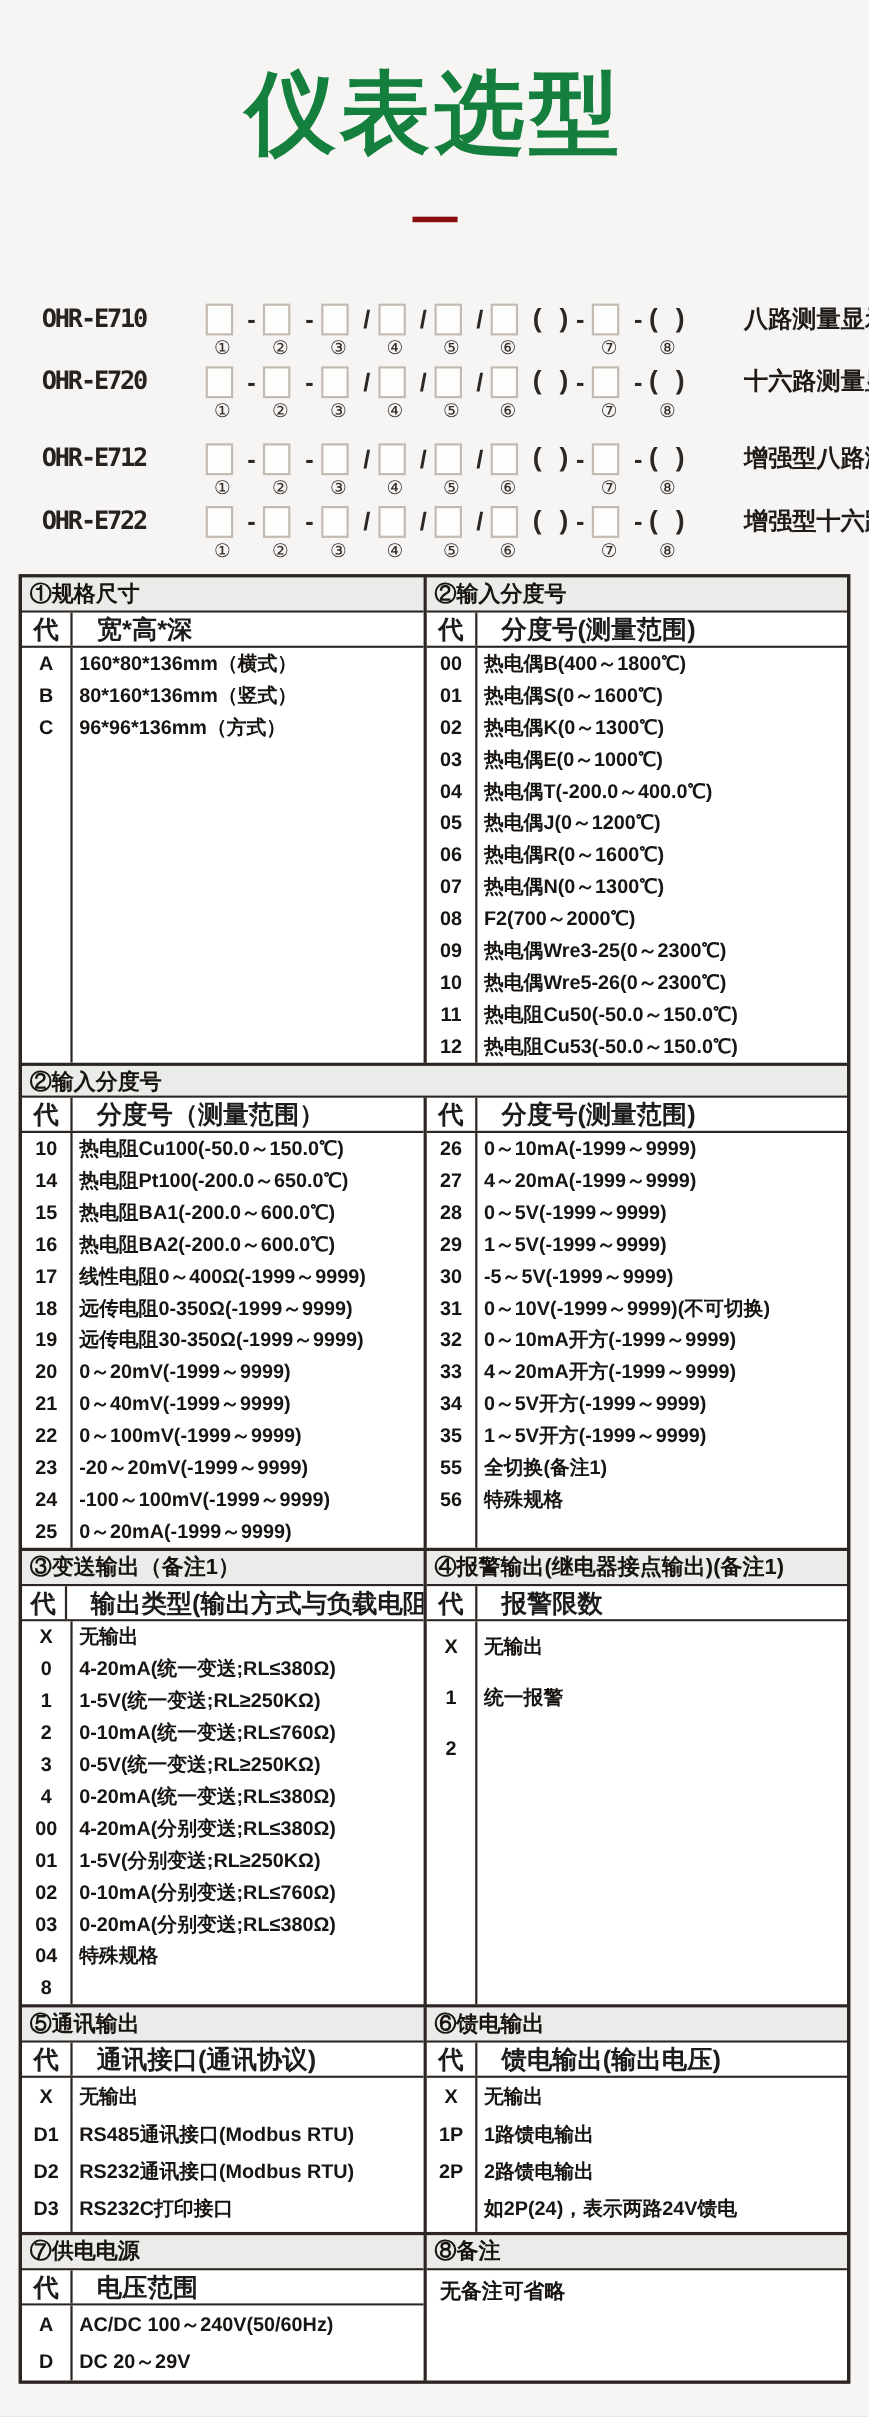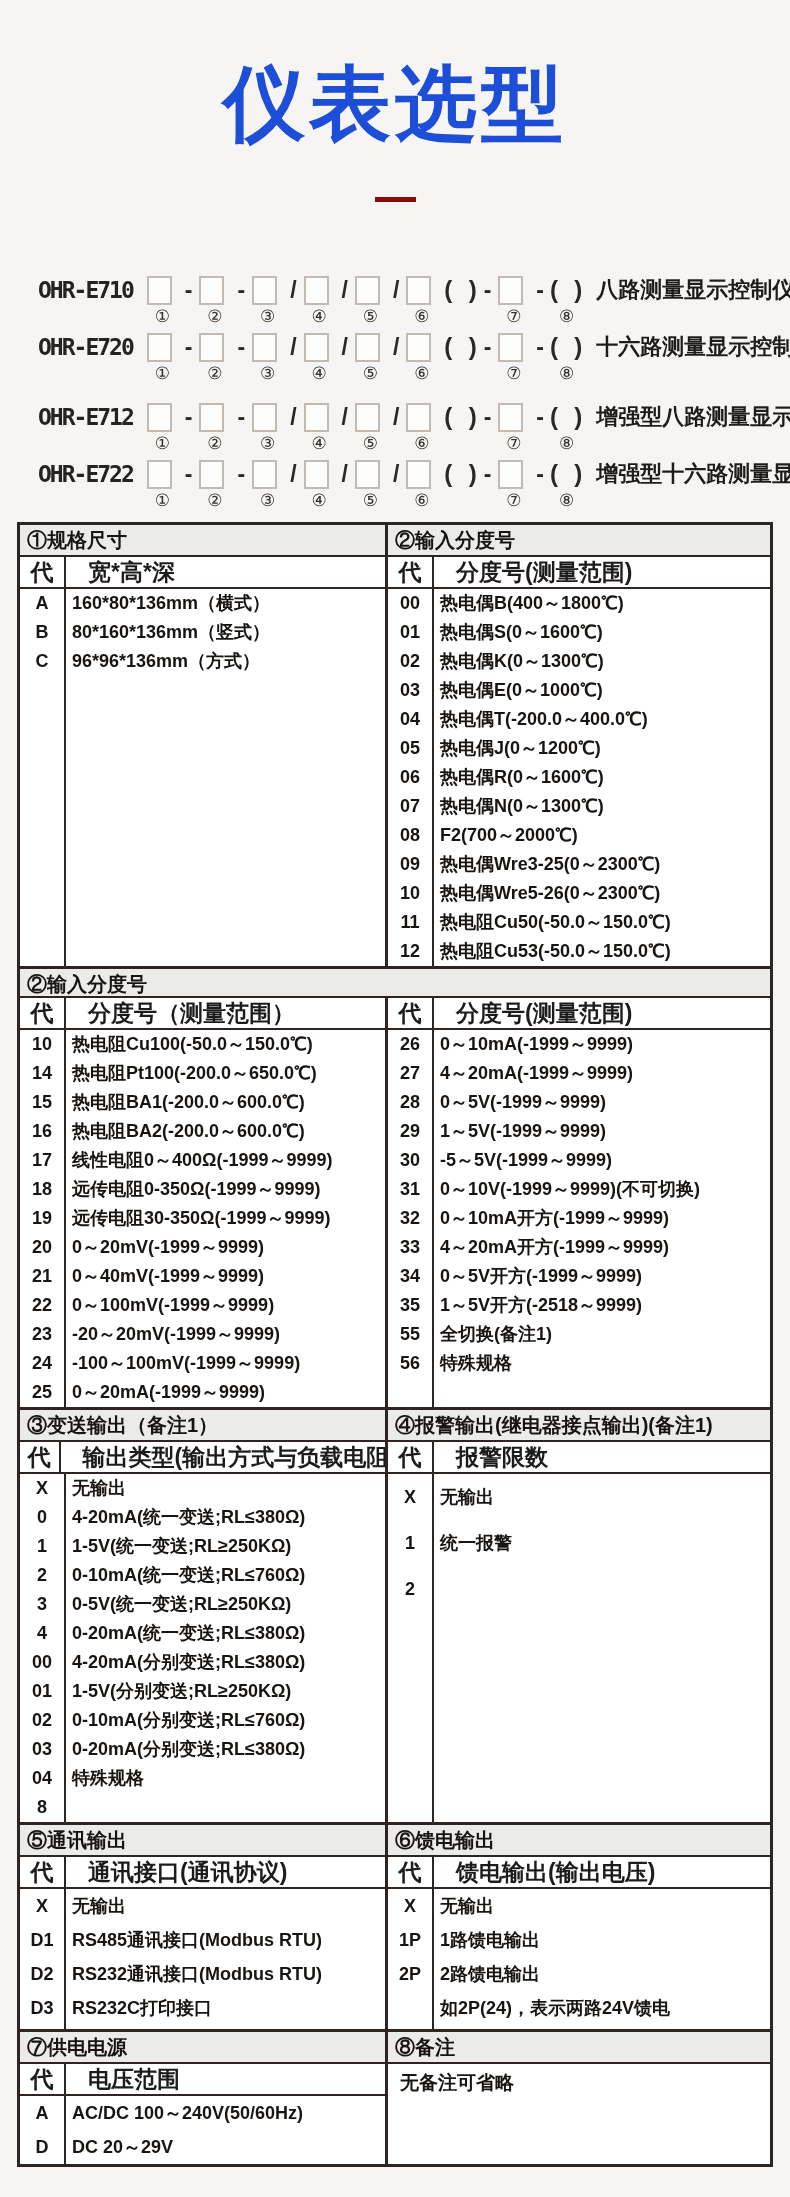--- a/index.html
+++ b/index.html
@@ -1,26 +1,26 @@
 <!DOCTYPE html>
 <html><head>
 <meta charset="utf-8">
 <style>
   * { margin:0; padding:0; box-sizing:border-box; }
   html,body { width:790px; height:2197px; overflow:hidden;
     background:#f6f5f4; font-family:"Liberation Sans", sans-serif; color:#1c1c1c; }
 
   
   .page-title { margin-top:50px; text-align:center; font-size:82px; font-weight:bold;
-    color:#1d4ed8; letter-spacing:4px; line-height:107px; }
+    color:#15803d; letter-spacing:4px; line-height:107px; }
   .accent-dash { width:41px; height:5px; margin:40px auto 0; }
 
   
   .models { margin-top:72px; margin-bottom:8px; }
-  .model-row { display:flex; align-items:flex-start; padding-left:38px; margin-bottom:1px; }
+  .model-row { display:flex; align-items:flex-start; padding-left:38px; margin-bottom:1px;gap:40px; }
   .model-row.gap { margin-top:14px; }
   .model-code { font-family:"DejaVu Sans Mono", monospace; font-weight:bold; font-size:23px;
     letter-spacing:-2px; line-height:32px; margin-right:10px; color:#262220; white-space:nowrap; }
   .pattern { display:flex; }
   .seg { display:flex; flex-direction:column; align-items:center; }
   .seg .top { height:32px; display:flex; align-items:center; justify-content:center; }
   .seg .num { height:24px; line-height:22px; font-size:17px; color:#332e2b; }
   .seg[data-type="box"] .top::before { content:""; display:block; width:21px; height:25px;
     border:2px solid #c3bab2; background:#fdfdfc; margin:0 4px; }
   .seg .septx { font-size:23px; font-weight:bold; color:#2b2724; padding:0 3px; white-space:pre; }
@@ -660,21 +660,21 @@
         <div class="descs">
             <div class="ln">0～10mA(-1999～9999)</div>
             <div class="ln">4～20mA(-1999～9999)</div>
             <div class="ln">0～5V(-1999～9999)</div>
             <div class="ln">1～5V(-1999～9999)</div>
             <div class="ln">-5～5V(-1999～9999)</div>
             <div class="ln">0～10V(-1999～9999)(不可切换)</div>
             <div class="ln">0～10mA开方(-1999～9999)</div>
             <div class="ln">4～20mA开方(-1999～9999)</div>
             <div class="ln">0～5V开方(-1999～9999)</div>
-            <div class="ln">1～5V开方(-2518～9999)</div>
+            <div class="ln">1～5V开方(-1999～9999)</div>
             <div class="ln">全切换(备注1)</div>
             <div class="ln">特殊规格</div>
           </div>
       </div>
     </div>
   </div>
 
   <div class="band bt">
     <div class="half l">
       <div class="sec-header">③变送输出（备注1）</div>

